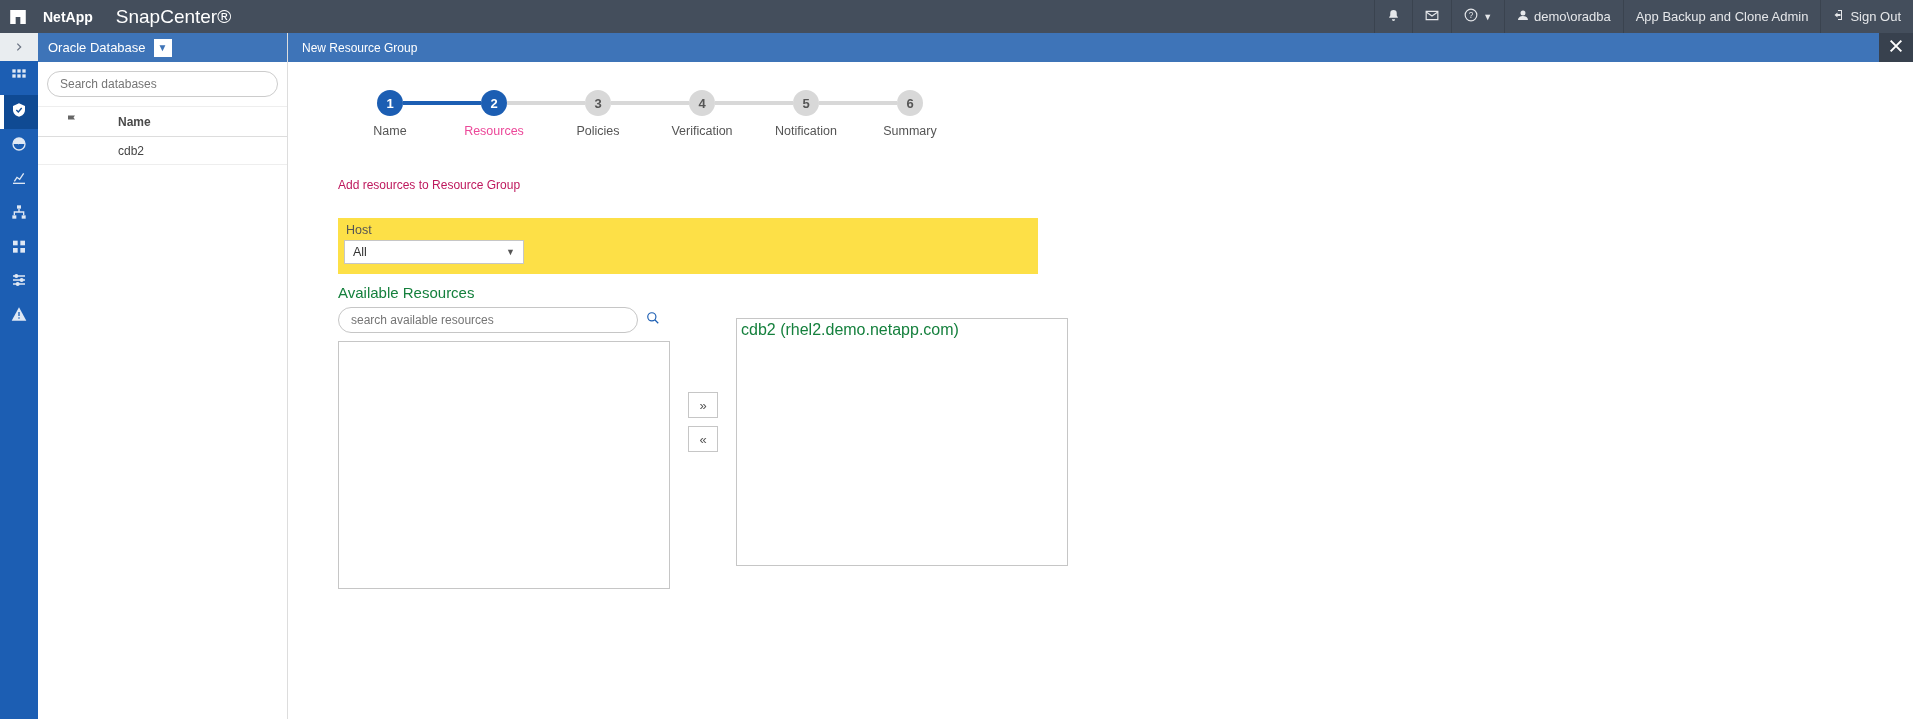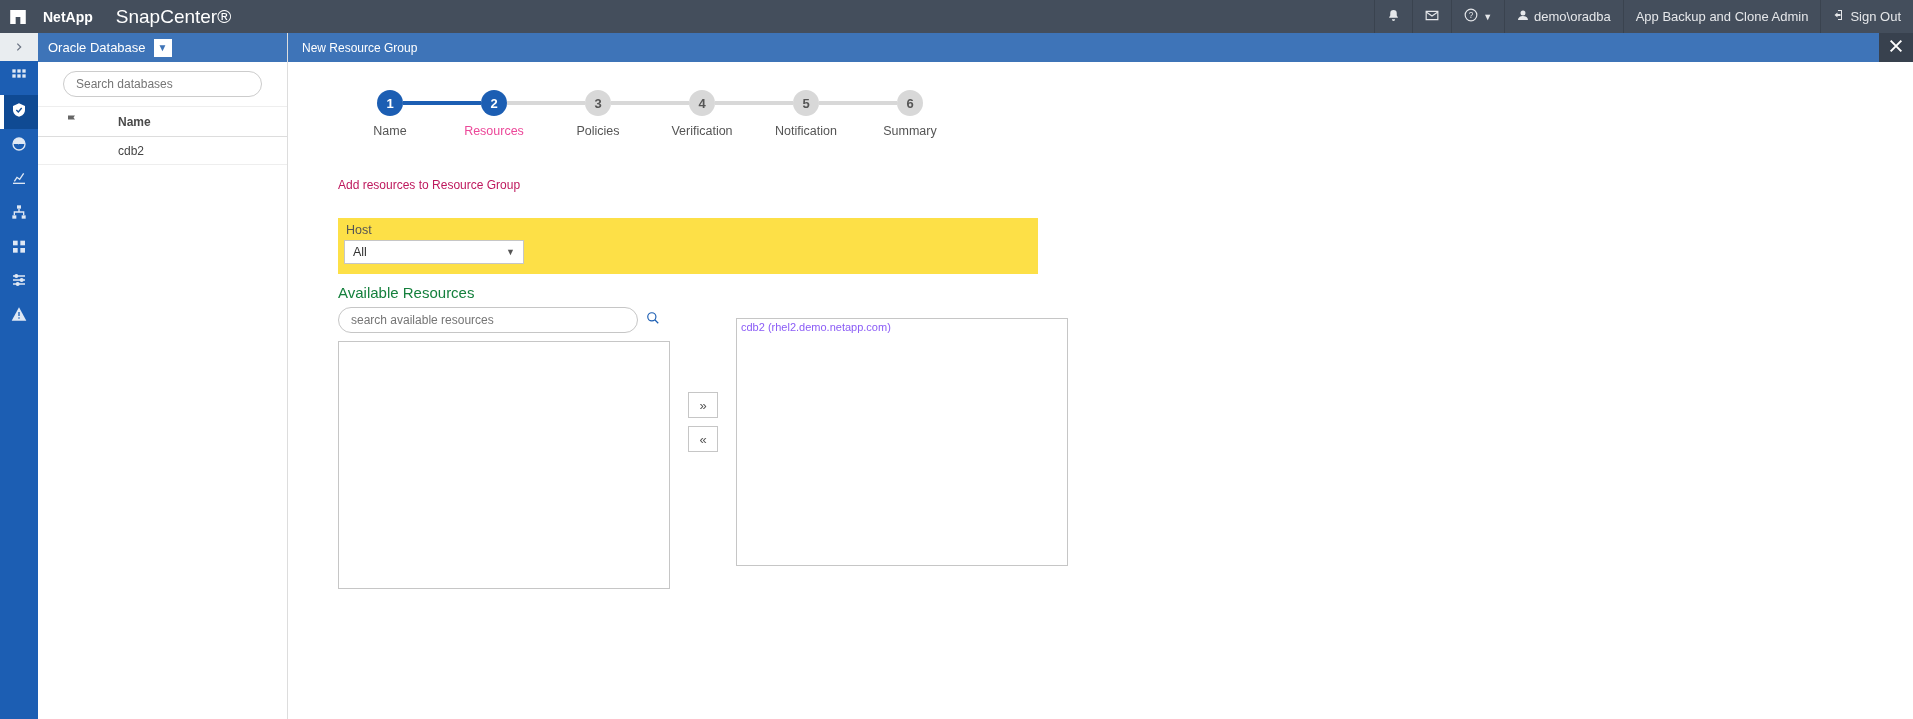--- a/index.html
+++ b/index.html
@@ -79,21 +79,21 @@
     padding: 8px 10px;
     font-size: 13px;
     gap:8px;
   }
   .panel-header .drop-btn {
     width:18px; height:18px; background:#fff; color:#3e74b8;
     display:flex; align-items:center; justify-content:center;
     font-size:10px; cursor:pointer;
   }
   .side-panel .search-wrap {
-    padding: 9px 25px;
+    padding: 9px 9px;
     border-bottom:1px solid #eee;
   }
   .search-wrap input {
     width:100%; height:26px; border:1px solid #ccc; border-radius:13px;
     padding:0 12px; font-size:12px; outline:none;
   }
   .side-panel .list-header {
     display:flex; align-items:center; height:30px;
     border-bottom:1px solid #ddd; font-size:12px; color:#4a4a4a;
   }
@@ -151,21 +151,21 @@
   .col { }
   .col h4 { font-weight:400; font-size:15px; color:#15803d; margin-bottom:6px; }
   .search-avail { display:flex; align-items:center; gap:8px; margin-bottom:8px;}
   .search-avail input {
     width:300px; height:26px; border:1px solid #c6c6c6; border-radius:13px;
     padding:0 12px; font-size:12px; outline:none;
   }
   .search-avail .mag { color:#1c5eb3; cursor:pointer; }
   .listbox {
     width:332px; height:248px; border:1px solid #c6c6c6; background:#fff;
-    font-size:11px; color:#8b5cf6; overflow:auto;
+    font-size:16px; color:#15803d; overflow:auto;
   }
   .listbox .li { padding:2px 4px; }
   .transfer-buttons { display:flex; flex-direction:column; gap:8px; margin-top:108px;}
   .transfer-buttons button {
     width:30px; height:26px; border:1px solid #c6c6c6; background:#fff;
     font-size:13px; color:#555; cursor:pointer;
   }
   
   .wizard .step:first-child { margin-left:0; }
 </style>

